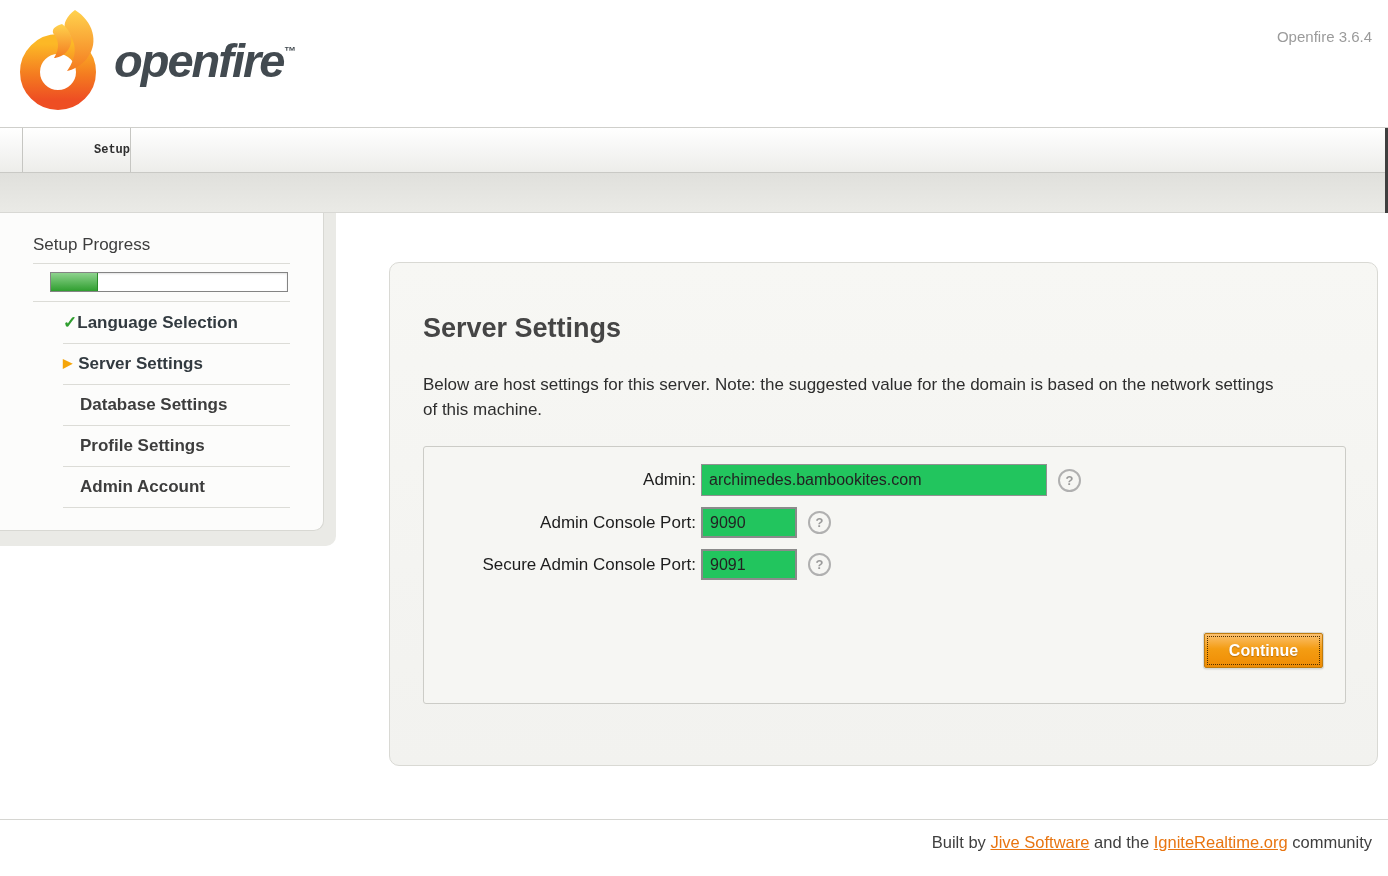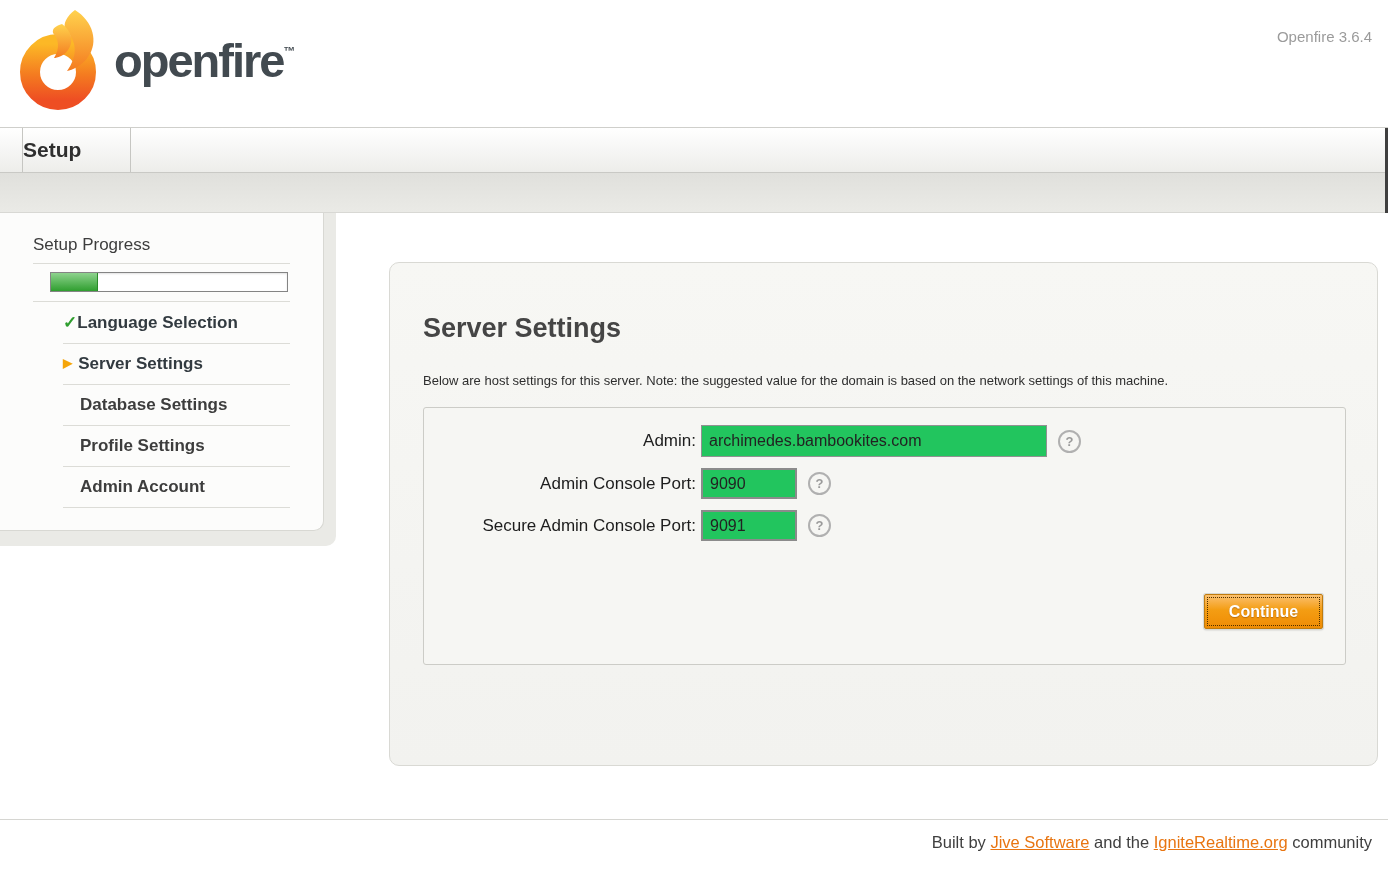--- a/index.html
+++ b/index.html
@@ -3,29 +3,29 @@
 <meta charset="utf-8">
 <style>
   html,body{margin:0;padding:0;}
   body{font-family:"Liberation Sans", sans-serif; background:#ffffff;}
   .page{position:relative; width:1388px; height:876px; background:#ffffff; overflow:hidden;}
 
   
   .header{position:relative; height:127px; background:#ffffff;}
   .logo{position:absolute; left:18px; top:8px; display:flex; align-items:center;}
   .logo svg{display:block;}
-  .wordmark{font-size:47px; font-weight:bold; color:#424a50; letter-spacing:-2px; margin-left:12px; }
+  .wordmark{font-size:47px; font-weight:bold; color:#424a50; letter-spacing:-2px; margin-left:12px; font-style:italic;}
   .tm{font-size:12px; font-weight:bold; vertical-align:22px; letter-spacing:0;}
   .version{position:absolute; right:16px; top:28px; font-size:15px; color:#9b9b9b;}
 
   
   .tabrow{position:relative; height:45px; box-sizing:border-box; border-top:1px solid #cfcfcb;
           background:linear-gradient(180deg,#ffffff,#ededea);}
-  .tab{position:absolute; left:22px; top:0; width:107px; height:44px; line-height:44px; text-align:left;
-       font-size:21px; font-weight:bold; color:#2f2f2f; border-left:1px solid #c6c6c2; border-right:1px solid #c6c6c2;}
+  .tab{position:absolute; left:22px; top:0; width:107px; height:44px; line-height:44px; text-align:right;
+       font-size:12px; font-weight:bold; color:#2f2f2f; border-left:1px solid #c6c6c2; border-right:1px solid #c6c6c2;font-family:Liberation Mono, monospace;}
   .edge-strip{position:absolute; right:0; top:0; width:3px; height:85px; background:#3f3f3f; z-index:3;}
 
   
   .band{height:41px; box-sizing:border-box; background:linear-gradient(180deg,#e0e0dc,#eaeae6);
         border-top:1px solid #c9c9c5; border-bottom:1px solid #d8d8d4;}
 
   
   .content{position:relative; height:663px; background:#ffffff;}
   .side-backdrop{position:absolute; left:0; top:0; width:336px; height:333px; background:#eaeae6; border-radius:0 0 10px 0;}
 
@@ -42,21 +42,21 @@
   .steps li.done{font-weight:bold; color:#323a40;}
   .steps li.current{font-weight:bold; color:#323a40;}
   .steps li.pending{padding-left:17px;font-weight:bold;}
   .check-icon{color:#2f9e2f; font-weight:bold;}
   .arrow-icon{color:#f5a509; font-size:12px; margin-right:6px; vertical-align:2px;}
 
   .main-panel{position:absolute; left:389px; top:49px; width:989px; height:504px; box-sizing:border-box;
               background:linear-gradient(180deg,#f7f7f4,#f2f2ef); border:1px solid #d9d9d4; border-radius:10px;
               padding:50px 32px 0 33px;}
   .main-title{font-size:27px; font-weight:bold; color:#454545; margin:0 0 28px 0;}
-  .main-desc{font-size:13px; color:#2e2e2e; line-height:17px; width:868px; margin:0 0 18px 0;}
+  .main-desc{font-size:17px; color:#2e2e2e; line-height:25px; width:868px; margin:0 0 24px 0;}
 
   .form-box{position:relative; width:923px; height:258px; box-sizing:border-box; border:1px solid #ccccc7;
             background:#f6f6f3; border-radius:3px; padding-top:17px;}
   .form-row{display:flex; align-items:center; margin-bottom:11px;}
   .form-label{width:272px; flex:none; text-align:right; font-size:17px; color:#1d1d1d; margin-right:5px;}
   .inp{background:#22c55e; color:#222; font-family:"Liberation Sans", sans-serif; font-size:16px; padding:2px 7px;}
   .inp.wide{width:330px; height:26px; border:1px solid #919191;}
   .inp.small{width:78px; height:23px; border:2px solid #8b8b8b;}
   .help{width:19px; height:19px; line-height:19px; border:2px solid #b0b0b0; border-radius:50%; color:#9a9a9a;
         font-size:13px; font-weight:bold; text-align:center; margin-left:11px; cursor:pointer; flex:none;}

